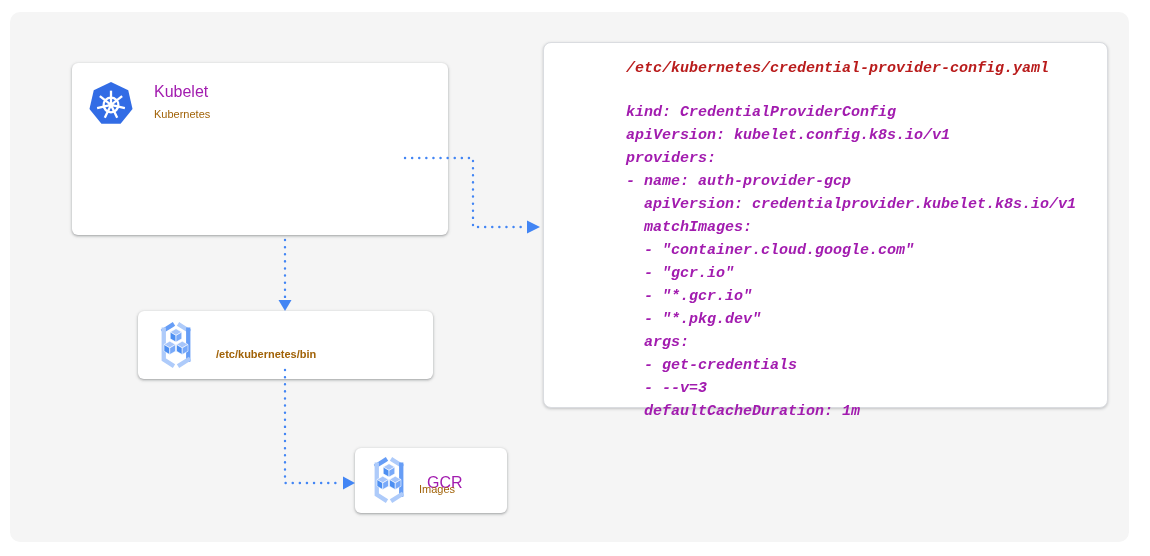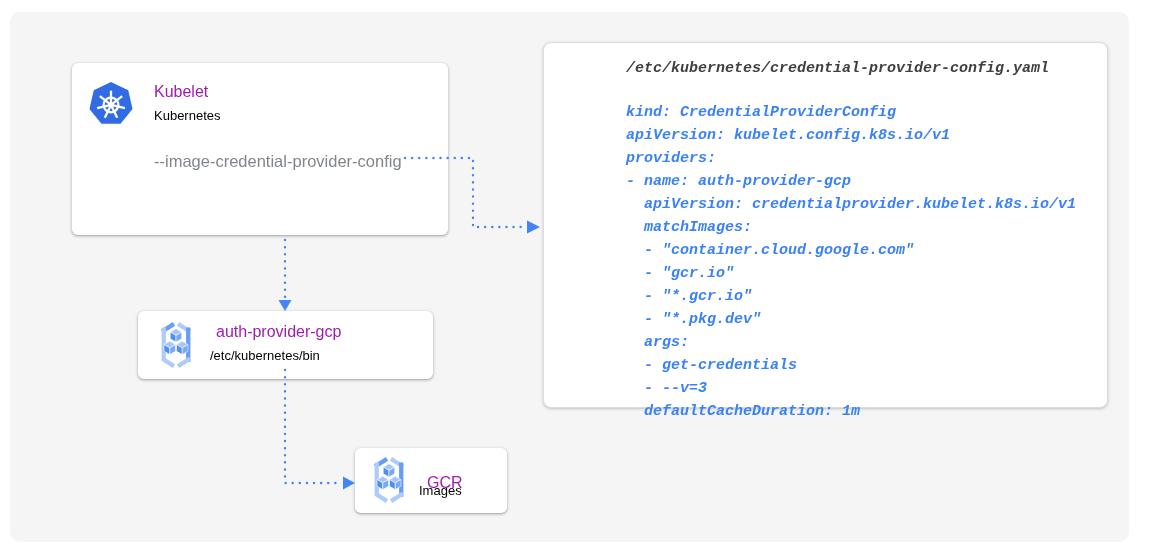--- a/index.html
+++ b/index.html
@@ -5,29 +5,29 @@
   html,body{margin:0;padding:0;background:#ffffff;}
   body{width:1150px;height:556px;position:relative;font-family:"Liberation Sans",sans-serif;overflow:hidden;}
   .stage{position:absolute;left:10px;top:12px;width:1119px;height:530px;background:#f5f5f5;border-radius:10px;}
   .card{position:absolute;background:#ffffff;border-radius:6px;
         box-shadow:0 1px 2px rgba(60,64,67,.30),0 1px 3px 1px rgba(60,64,67,.15);}
   .kubelet-card{left:62px;top:51px;width:376px;height:172px;}
   .auth-card{left:128px;top:299px;width:295px;height:68px;}
   .gcr-card{left:345px;top:436px;width:152px;height:65px;}
   .node-icon{position:absolute;}
   .node-title{position:absolute;font-size:16px;color:#a21caf;white-space:nowrap;}
-  .node-sub{position:absolute;font-size:13px;color:#000000;white-space:nowrap;}
+  .node-sub{position:absolute;font-size:11px;color:#a16207;white-space:nowrap;}
   .flag-line{position:absolute;font-size:16.5px;line-height:26px;color:#80868b;white-space:nowrap;}
   .code-panel{position:absolute;left:533px;top:30px;width:565px;height:366px;background:#ffffff;
               border:1px solid #dadce0;border-radius:8px;
               box-shadow:0 1px 3px rgba(60,64,67,.28);box-sizing:border-box;}
   .code-filename{position:absolute;left:82px;top:17px;font-family:"Liberation Mono",monospace;
-                 font-style:italic;font-weight:bold;font-size:15px;color:#404040;white-space:pre;}
+                 font-style:italic;font-weight:bold;font-size:15px;color:#b91c1c;white-space:pre;}
   .code-body{position:absolute;left:82px;top:58px;margin:0;font-family:"Liberation Mono",monospace;
-             font-style:italic;font-weight:bold;font-size:15px;line-height:23px;color:#3b82f6;white-space:pre;}
+             font-style:italic;font-weight:bold;font-size:15px;line-height:23px;color:#a21caf;white-space:pre;}
   .connectors{position:absolute;left:0;top:0;width:1150px;height:556px;pointer-events:none;}
 </style>
 </head>
 <body>
 
 <div class="stage">
 
   <div class="card kubelet-card">
     <svg class="node-icon" style="left:16px;top:18px;" width="46" height="46" viewBox="0 0 100 100">
       <polygon points="50,2 12.5,20.1 3.2,60.7 29.2,93.2 70.8,93.2 96.8,60.7 87.5,20.1" fill="#326CE5"></polygon>
@@ -38,21 +38,20 @@
         <line x1="50" y1="52" x2="19.8" y2="58.9"></line>
         <line x1="50" y1="52" x2="36.5" y2="79.9"></line>
         <line x1="50" y1="52" x2="63.5" y2="79.9"></line>
         <line x1="50" y1="52" x2="80.2" y2="58.9"></line>
         <line x1="50" y1="52" x2="74.2" y2="32.7"></line>
       </g>
       <circle cx="50" cy="52" r="5.5" fill="#ffffff"></circle>
     </svg>
     <div class="node-title" style="left:82px;top:20px;">Kubelet</div>
     <div class="node-sub" style="left:82px;top:45px;">Kubernetes</div>
-    <div class="flag-line" style="left:82px;top:85px;">--image-credential-provider-config</div>
   </div>
 
   <div class="card auth-card">
     <svg class="node-icon" style="left:14px;top:10px;" width="48" height="48" viewBox="0 0 100 100">
       <g fill="none" stroke-linecap="square">
         <path d="M42,8.5 L24.5,19.5" stroke="#669DF6" stroke-width="9"></path>
         <path d="M24.5,18 L24.5,80.5 L42,91.5" stroke="#AECBFA" stroke-width="9"></path>
         <path d="M58,8.5 L75.5,19.5" stroke="#AECBFA" stroke-width="9"></path>
         <path d="M75.5,18 L75.5,80.5" stroke="#669DF6" stroke-width="9"></path>
         <path d="M75.5,80.5 L58,91.5" stroke="#AECBFA" stroke-width="9"></path>
@@ -62,22 +61,21 @@
         <polygon points="38,23 38,37 50,44 50,30" fill="#4D8FF2"></polygon>
         <polygon points="62,23 62,37 50,44 50,30" fill="#78A9F9"></polygon>
         <polygon points="37,42 49,49 37,56 25,49" fill="#A6C5FA"></polygon>
         <polygon points="25,49 25,63 37,70 37,56" fill="#4D8FF2"></polygon>
         <polygon points="49,49 49,63 37,70 37,56" fill="#78A9F9"></polygon>
         <polygon points="63,42 75,49 63,56 51,49" fill="#A6C5FA"></polygon>
         <polygon points="51,49 51,63 63,70 63,56" fill="#4D8FF2"></polygon>
         <polygon points="75,49 75,63 63,70 63,56" fill="#78A9F9"></polygon>
       </g>
     </svg>
-    <div class="node-title" style="left:78px;top:12px;">auth-provider-gcp</div>
-    <div class="node-sub" style="left:72px;top:37px;">/etc/kubernetes/bin</div>
+    <div class="node-sub" style="left:78px;top:37px;font-weight:bold;">/etc/kubernetes/bin</div>
   </div>
 
   <div class="card gcr-card">
     <svg class="node-icon" style="left:10px;top:8px;" width="48" height="48" viewBox="0 0 100 100">
       <g fill="none" stroke-linecap="square">
         <path d="M42,8.5 L24.5,19.5" stroke="#669DF6" stroke-width="9"></path>
         <path d="M24.5,18 L24.5,80.5 L42,91.5" stroke="#AECBFA" stroke-width="9"></path>
         <path d="M58,8.5 L75.5,19.5" stroke="#AECBFA" stroke-width="9"></path>
         <path d="M75.5,18 L75.5,80.5" stroke="#669DF6" stroke-width="9"></path>
         <path d="M75.5,80.5 L58,91.5" stroke="#AECBFA" stroke-width="9"></path>

